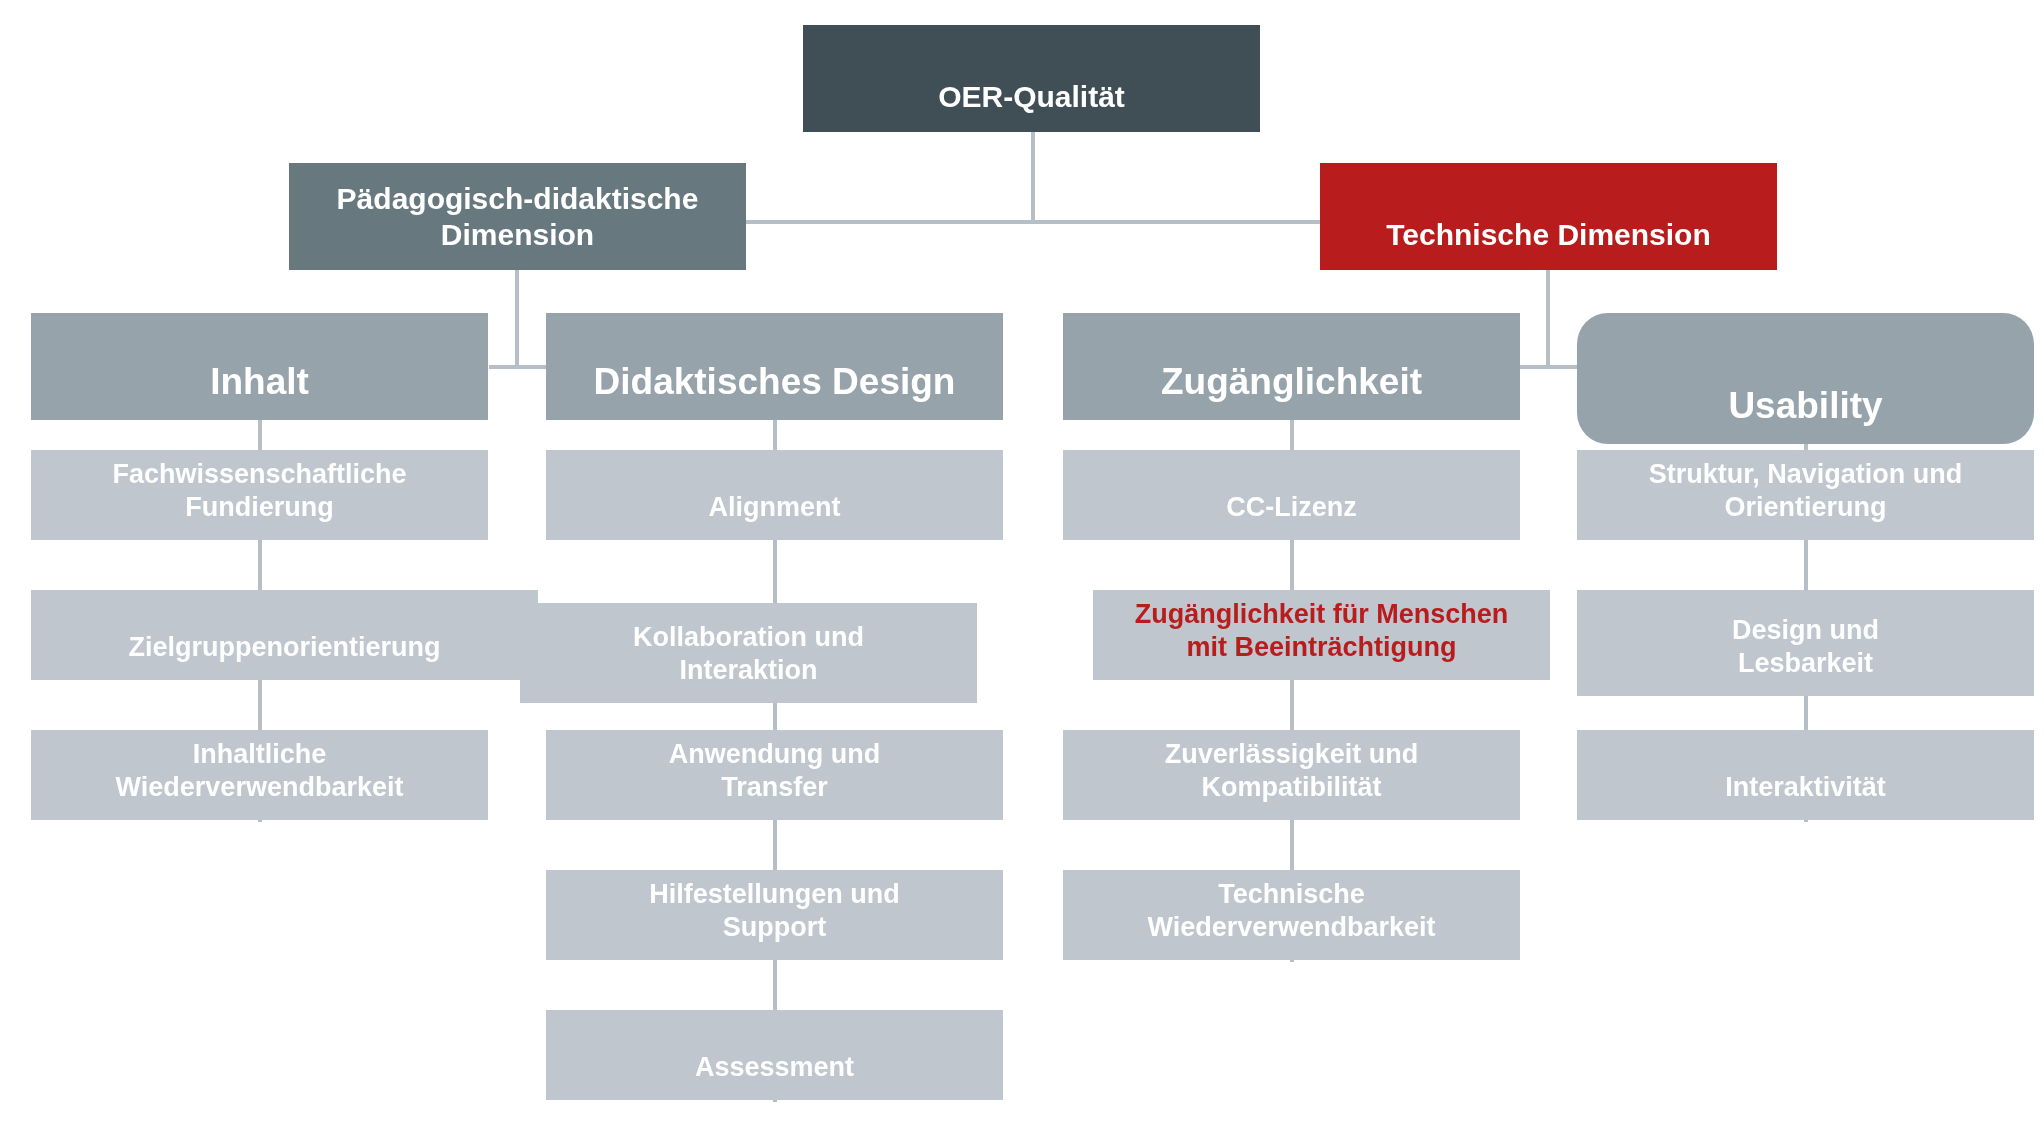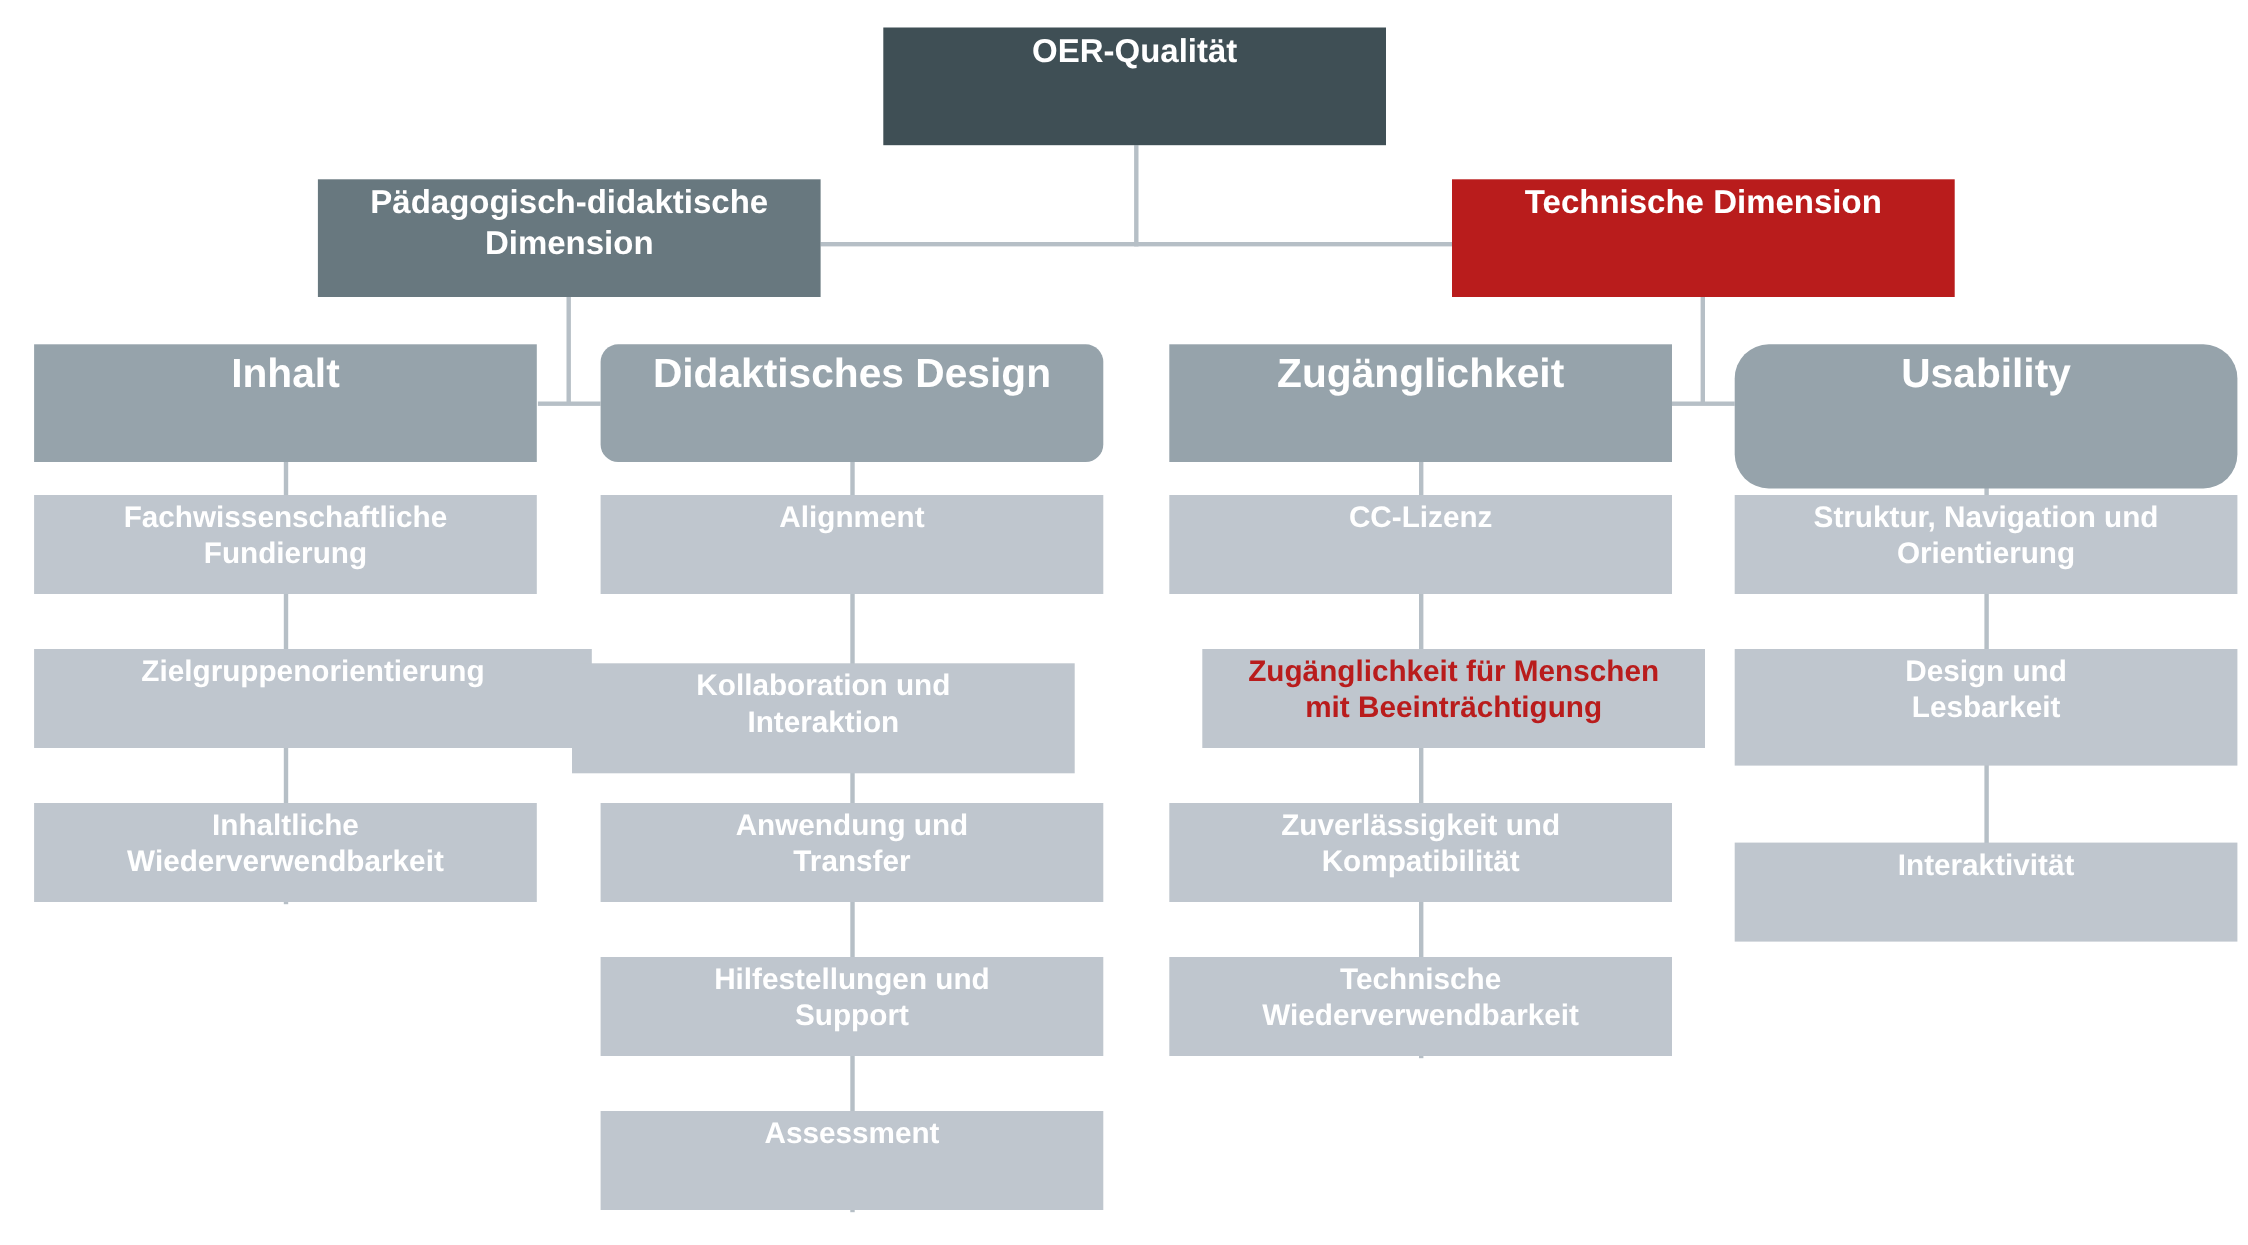--- a/index.html
+++ b/index.html
@@ -15,27 +15,27 @@
     position: relative;
     width: 2044px;
     height: 1132px;
     background: #ffffff;
     overflow: hidden;
   }
   .node {
     position: absolute;
     box-sizing: border-box;
     display: flex;
-    align-items: flex-start;
+    align-items: flex-end;
     justify-content: center;
     text-align: center;
     color: #ffffff;
     font-weight: bold;
     line-height: 1.22;
-    padding: 4px 10px;
+    padding: 16px 10px;
     z-index: 5;
   }
   .node span {
     display: block;
     white-space: pre-line;
   }
   .level-root {
     background: #3f4f55;
     font-size: 30px;
   }
@@ -90,21 +90,21 @@
     <span>Pädagogisch-didaktische
 Dimension</span>
   </div>
   <div class="node level-dim" style="left: 1320px; top: 163px; width: 457px; height: 107px; background: #b91c1c; color: rgb(255, 255, 255);">
     <span>Technische Dimension</span>
   </div>
 
   <div class="node level-cat" style="left: 31px; top: 313px; width: 457px; height: 107px; background: rgb(150, 163, 171); color: rgb(255, 255, 255);">
     <span>Inhalt</span>
   </div>
-  <div class="node level-cat" style="left: 546px; top: 313px; width: 457px; height: 107px; background: rgb(150, 163, 171); color: rgb(255, 255, 255); border-radius: 16px;">
+  <div class="node level-cat" style="left: 546px; top: 313px; width: 457px; height: 107px; background: rgb(150, 163, 171); color: rgb(255, 255, 255);">
     <span>Didaktisches Design</span>
   </div>
   <div class="node level-cat" style="left: 1063px; top: 313px; width: 457px; height: 107px; background: rgb(150, 163, 171); color: rgb(255, 255, 255);">
     <span>Zugänglichkeit</span>
   </div>
   <div class="node level-cat" style="left: 1577px; top: 313px; width: 457px; height: 131px; background: rgb(150, 163, 171); color: rgb(255, 255, 255); border-radius: 31px;">
     <span>Usability</span>
   </div>
 
   <div class="node level-leaf" style="left: 31px; top: 450px; width: 457px; height: 90px; background: rgb(191, 198, 206); color: rgb(255, 255, 255);">
@@ -155,17 +155,17 @@
   </div>
 
   <div class="node level-leaf" style="left: 1577px; top: 450px; width: 457px; height: 90px; background: rgb(191, 198, 206); color: rgb(255, 255, 255);">
     <span>Struktur, Navigation und
 Orientierung</span>
   </div>
   <div class="node level-leaf" style="left: 1577px; top: 590px; width: 457px; height: 106px; background: rgb(191, 198, 206); color: rgb(255, 255, 255);">
     <span>Design und
 Lesbarkeit</span>
   </div>
-  <div class="node level-leaf" style="left: 1577px; top: 730px; width: 457px; height: 90px; background: rgb(191, 198, 206); color: rgb(255, 255, 255); margin-top: 36px;">
+  <div class="node level-leaf" style="left: 1577px; top: 730px; width: 457px; height: 90px; background: rgb(191, 198, 206); color: rgb(255, 255, 255);">
     <span>Interaktivität</span>
   </div>
 
 </div>
 
 </body></html>

